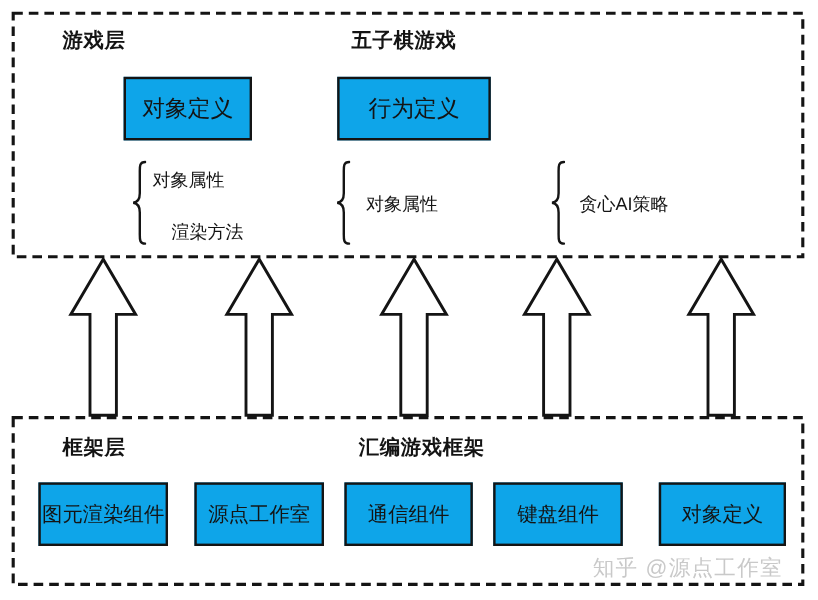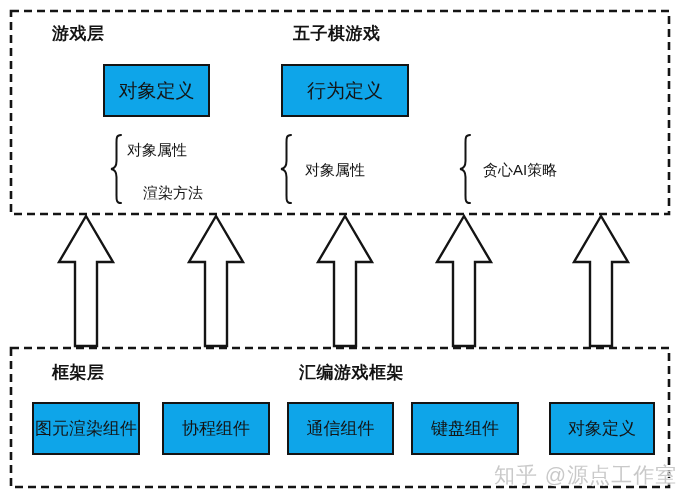--- a/index.html
+++ b/index.html
@@ -60,21 +60,21 @@
   .detail {
     position: absolute;
     font-size: 15px;
     white-space: nowrap;
     color: #141414;
   }
   .watermark {
     position: absolute;
     left: 494px;
     top: 461px;
-    font-size: 21px;
+    font-size: 18px;
     letter-spacing: 1px;
     color: #c9c9c9;
     white-space: nowrap;
     text-shadow: 1px 1px 0 #ffffff;
   }
 </style>
 </head>
 <body>
 
 <div class="canvas">
@@ -115,21 +115,21 @@
   <div class="detail" style="left:305px; top:161px;">对象属性</div>
   <div class="detail" style="left:483px; top:161px;">贪心AI策略</div>
 
   <div class="hdr" style="left:52px; top:361px;">框架层</div>
   <div class="hdr" style="left:299px; top:361px;">汇编游戏框架</div>
 
   <div class="box bottom-box" style="left:32px; width:108px;">
     <span>图元渲染组件</span>
   </div>
   <div class="box bottom-box" style="left:162px; width:108px;">
-    <span>协程组件</span>
+    <span>源点工作室</span>
   </div>
   <div class="box bottom-box" style="left:287px; width:107px;">
     <span>通信组件</span>
   </div>
   <div class="box bottom-box" style="left:411px; width:108px;">
     <span>键盘组件</span>
   </div>
   <div class="box bottom-box" style="left:549px; width:106px;">
     <span>对象定义</span>
   </div>

